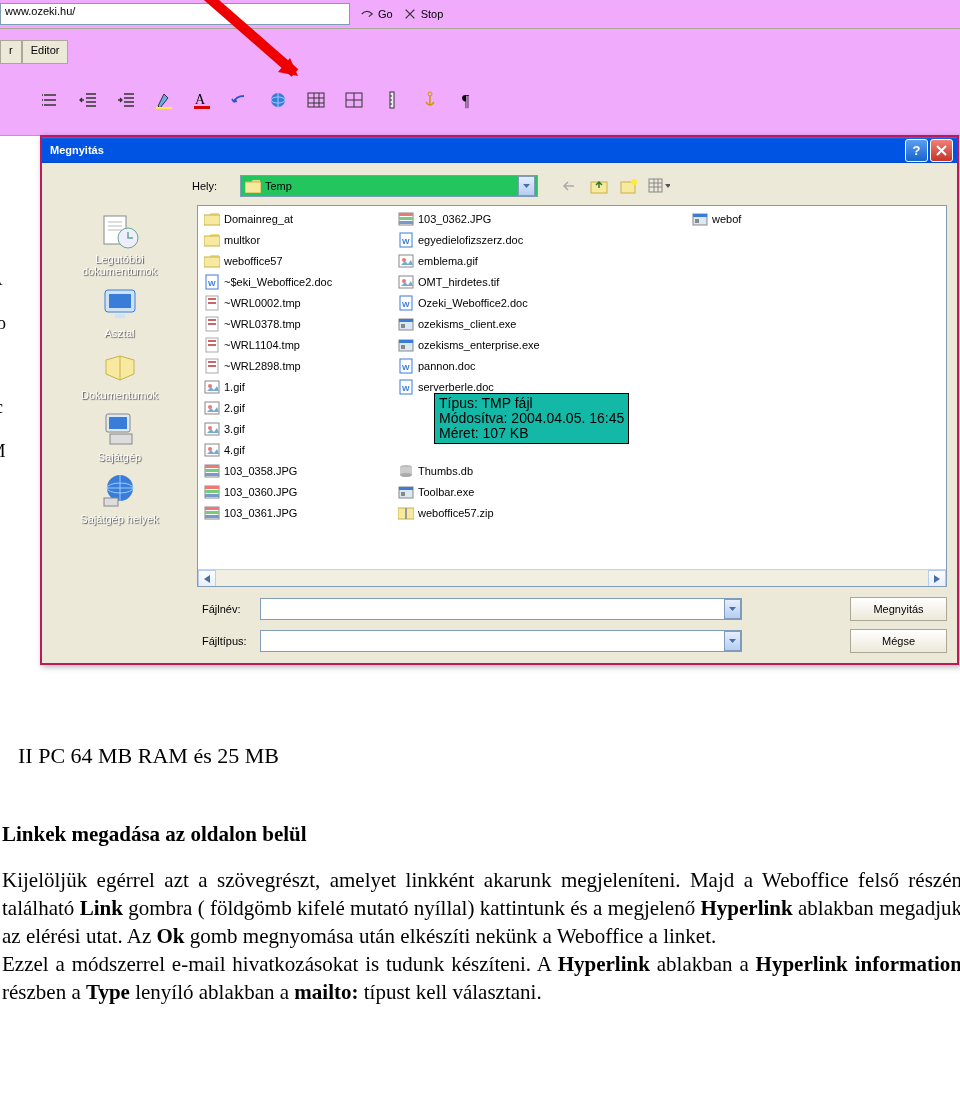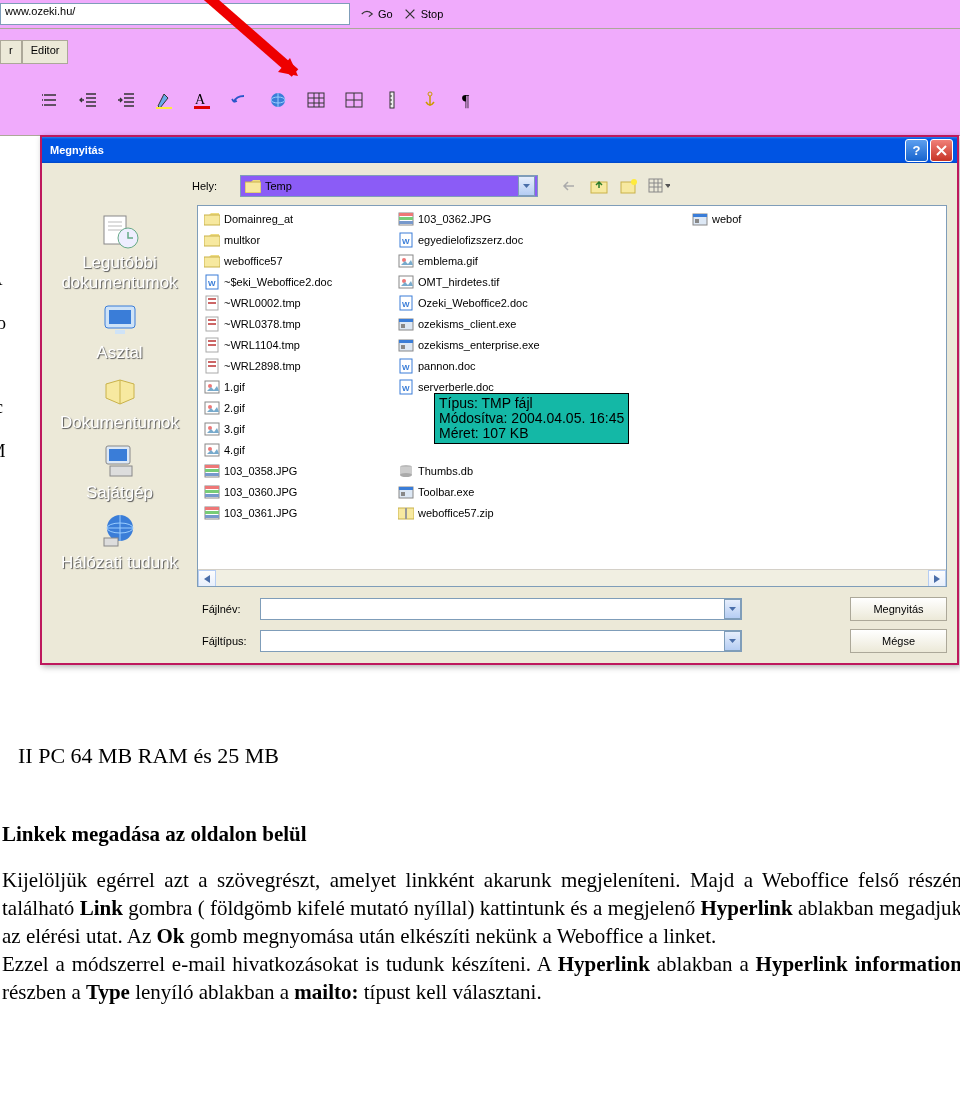--- a/index.html
+++ b/index.html
@@ -114,21 +114,21 @@
     display: flex;
     align-items: center;
     margin-left: 140px;
     margin-bottom: 8px;
     gap: 8px;
   }
   .loc-label { color: #000; width: 40px; }
   .loc-combo {
     width: 290px;
     height: 20px;
-    background: #8b5cf6;
+    background: #22c55e;
     border: 1px solid #7f9db9;
     display: flex;
     align-items: center;
     padding: 0 2px 0 4px;
     gap: 4px;
   }
   .folder-icon {
     width: 16px; height: 13px;
   }
   .combo-arrow {
@@ -152,21 +152,21 @@
     align-items: center;
     gap: 6px;
     padding-top: 4px;
   }
   .place {
     display: flex;
     flex-direction: column;
     align-items: center;
     gap: 2px;
     color: #fff;
-    font-size: 17px;
+    font-size: 11px;
     width: 120px;
     text-align: center;
   }
   .place-label { color: #fff; text-shadow: 1px 1px 1px #555; }
   .place-icon-wrap {
     width: 42px; height: 42px;
     display: flex; align-items: center; justify-content: center;
   }
   .places-bar { background: transparent; }
   .listing {
@@ -454,21 +454,21 @@
         </div>
         <div class="place">
           <div class="place-icon-wrap">
               <svg width="40" height="40">
                 <circle cx="20" cy="18" r="13" fill="#3a7dd8"></circle>
                 <ellipse cx="20" cy="18" rx="13" ry="5" fill="none" stroke="#9cf"></ellipse>
                 <path d="M20 5 V31 M7 18 H33" stroke="#9cf"></path>
                 <rect x="4" y="28" width="14" height="8" fill="#ddd" stroke="#888"></rect>
               </svg>
             </div>
-          <div class="place-label">Hálózati tudunk</div>
+          <div class="place-label">Sajátgép helyek</div>
         </div>
       </div>
 
       <div class="listing">
         <div class="file-col" id="col1">
             <div class="file-item">
               <span class="file-icon">
                 <svg width="16" height="14">
                   <path d="M0 3 L5 3 L7 1 L15 1 L15 3 Z" fill="#eedc82"></path>
                   <rect x="0" y="3" width="16" height="10" fill="#f7e9a0" stroke="#c9b24a"></rect>

